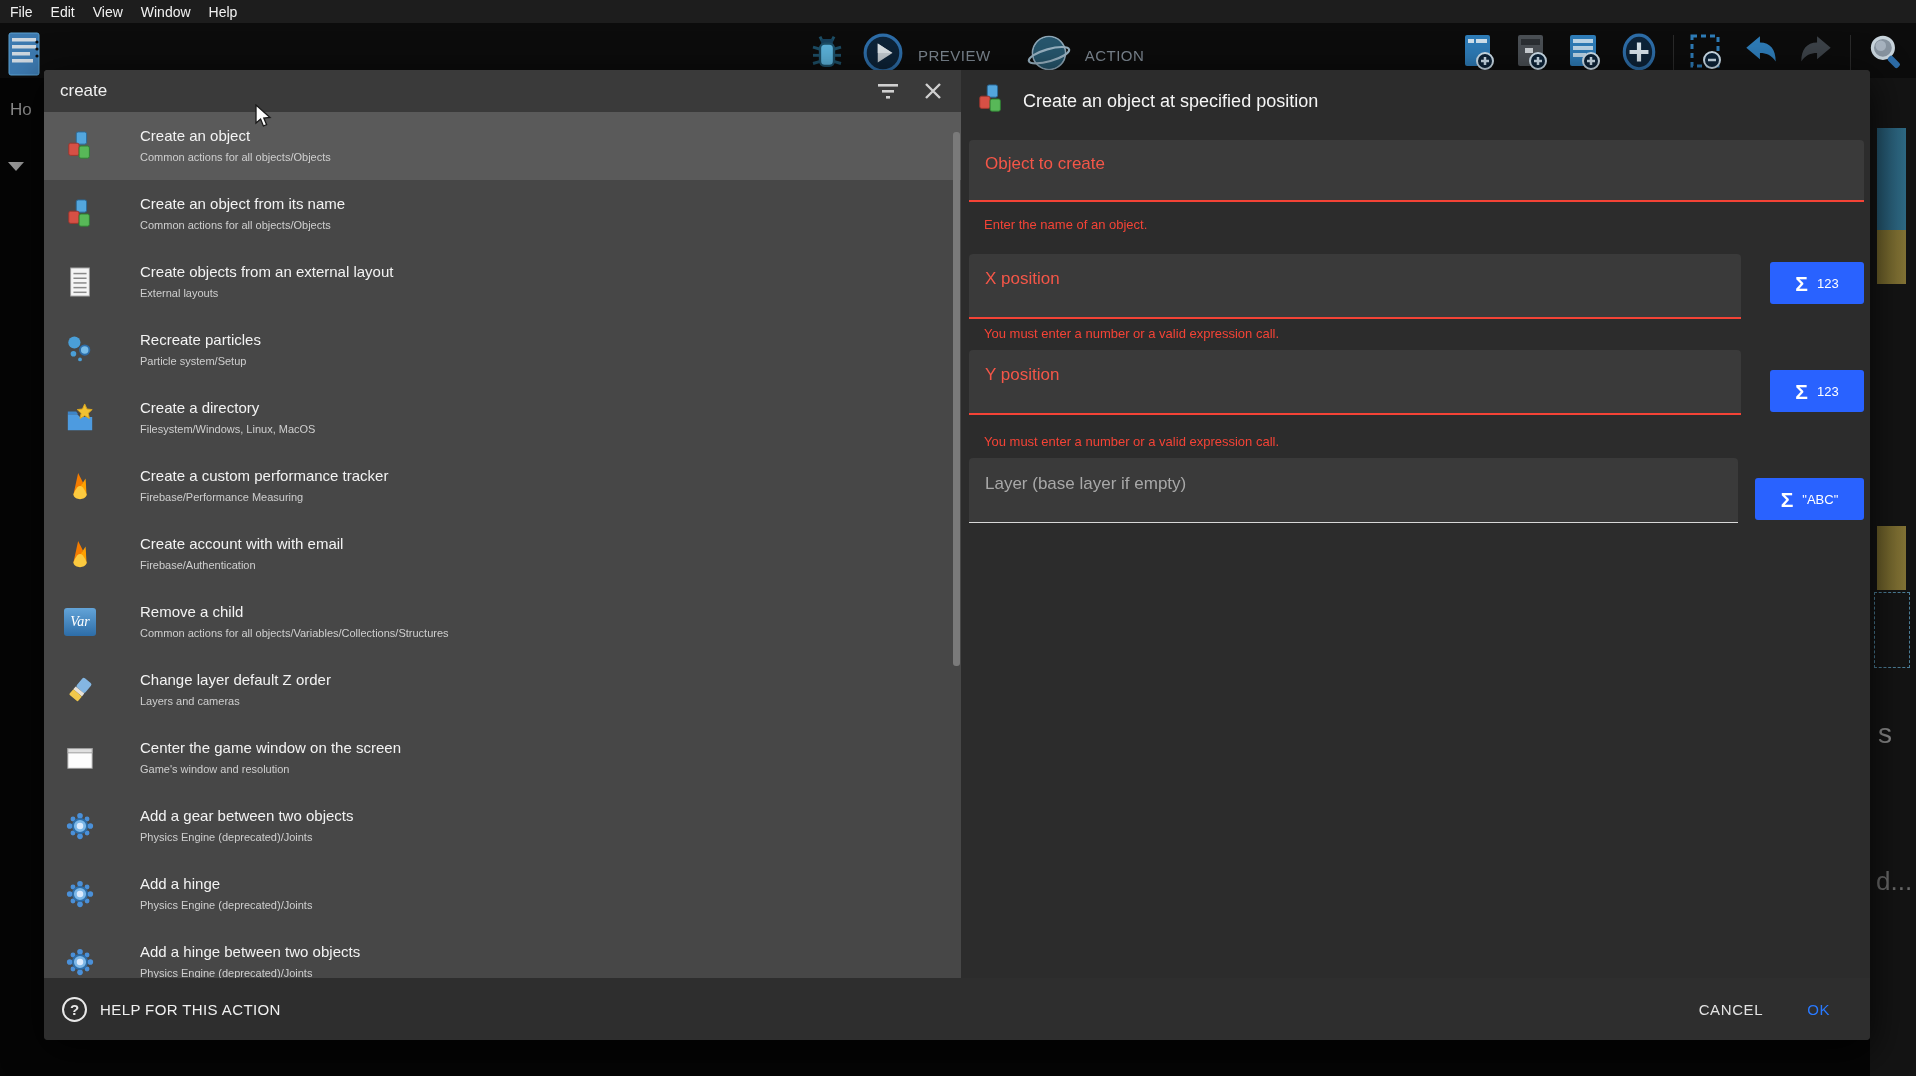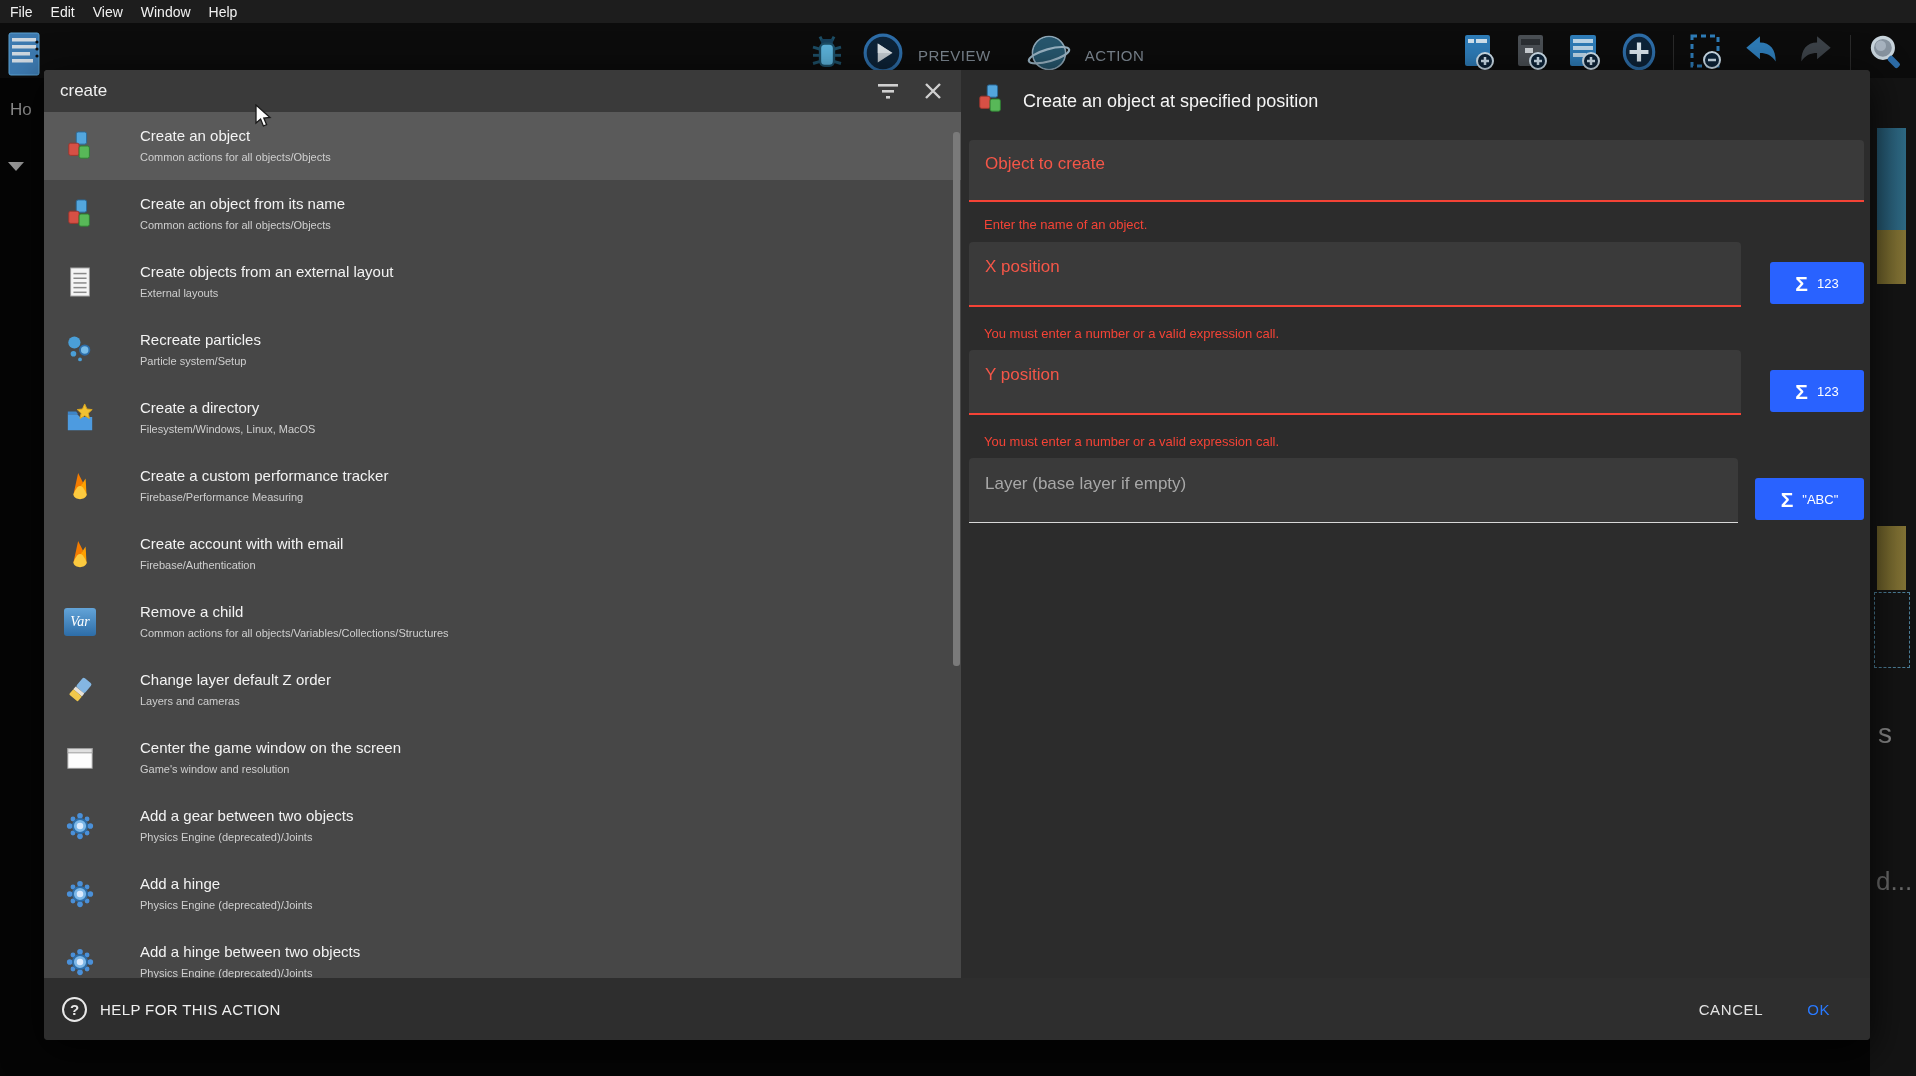--- a/index.html
+++ b/index.html
@@ -63,21 +63,21 @@
   .rp-header { position:absolute; left:10px; top:14px; display:flex; align-items:center; gap:17px; }
   .rp-title { color:#f5f5f5; font-size:18px; }
   .field { position:absolute; left:3px; background:#3a3a3a; border-radius:4px 4px 0 0;
            display:flex; align-items:center; padding:0 0 13px 16px; cursor:text; }
   .field.error { border-bottom:2px solid #f44336; }
   .field.normal { border-bottom:1px solid #d8d8d8; }
   .field .flabel { font-size:17px; }
   .field.error .flabel { color:#f45648; }
   .field.normal .flabel { color:#a8a8a8; }
   .f-object { top:70px; width:895px; height:62px; }
-  .f-x { top:172px; width:772px; height:65px; }
+  .f-x { top:184px; width:772px; height:65px; }
   .f-y { top:280px; width:772px; height:65px; }
   .f-layer { top:388px; width:769px; height:65px; }
   .ferr { position:absolute; left:18px; color:#f44336; font-size:13px; }
   .e1 { top:147px; } .e2 { top:256px; } .e3 { top:364px; }
   .expr-btn { position:absolute; background:#2962ff; border:none; border-radius:3px; color:#fff;
               display:flex; align-items:center; justify-content:center; gap:9px; cursor:pointer;
               font-family:"Liberation Sans", sans-serif; }
   .expr-btn .sigma { font-size:21px; font-weight:bold; line-height:1; }
   .expr-btn .btxt { font-size:13px; }
   .b1 { left:804px; top:192px; width:94px; height:42px; }

